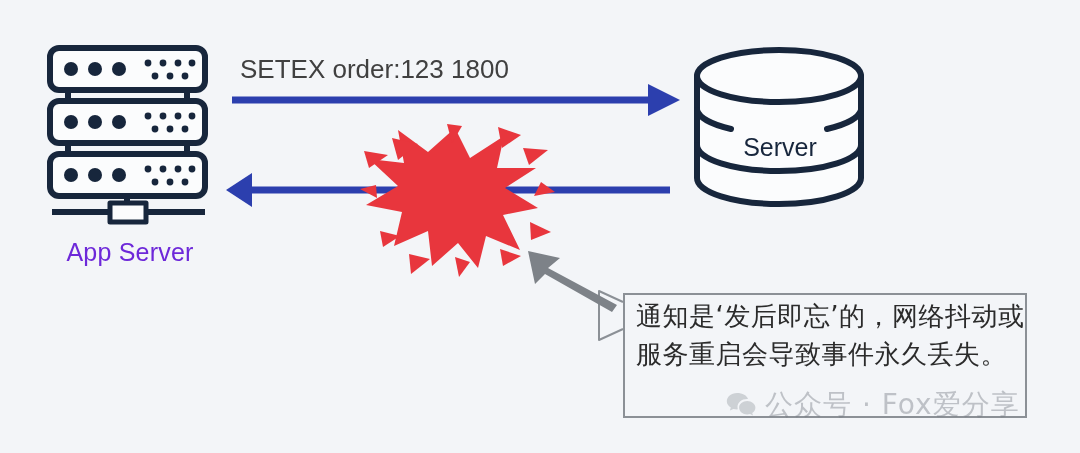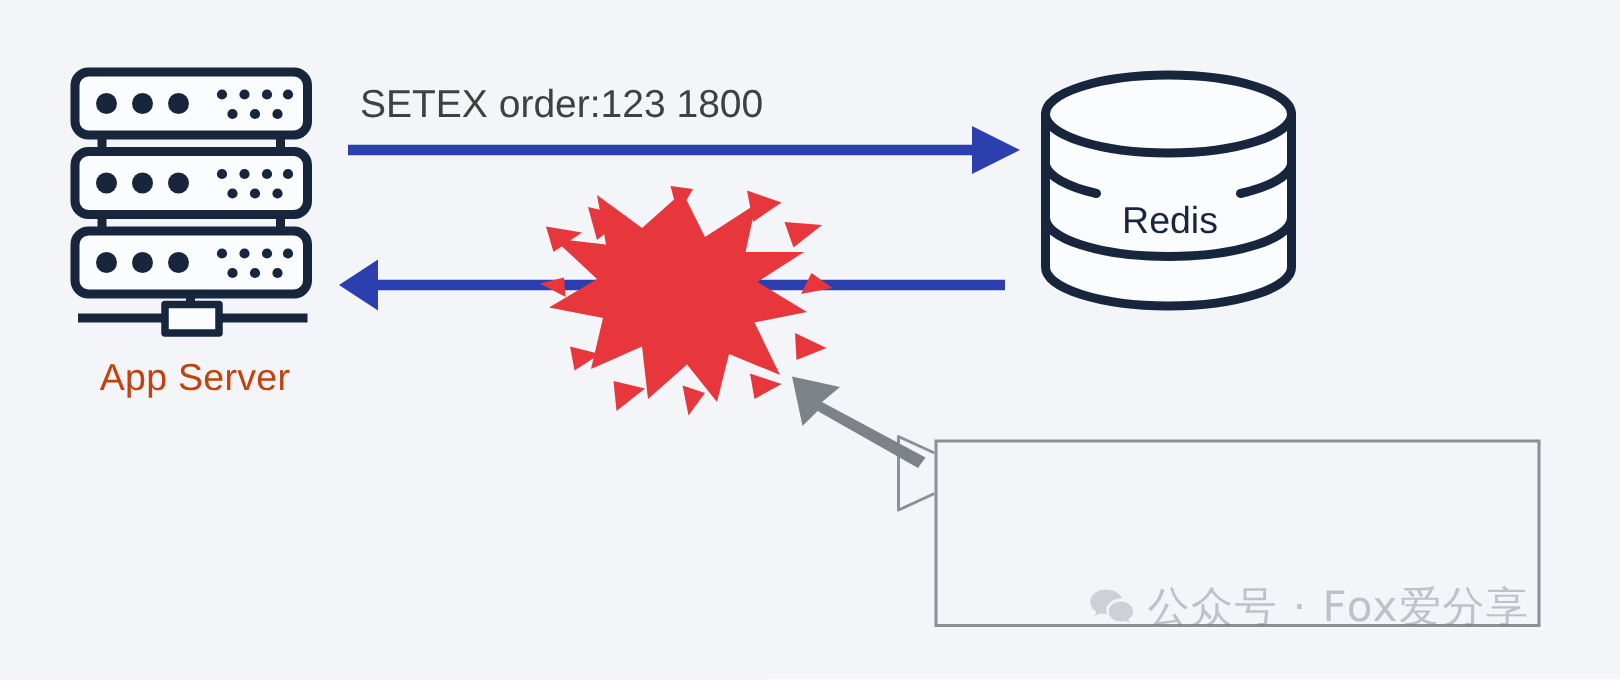--- a/index.html
+++ b/index.html
@@ -24,21 +24,21 @@
   }
   .abs { position: absolute; }
 
   
   #app-server-label {
     left: 30px;
     top: 238px;
     width: 200px;
     text-align: center;
     font-size: 25px;
-    color: #c2410c;
+    color: #6d28d9;
     letter-spacing: 0.2px;
     white-space: nowrap;
   }
 
   
   #redis-label {
     left: 690px;
     top: 133px;
     width: 180px;
     text-align: center;
@@ -213,26 +213,27 @@
 
     <g fill="#7d8288">
       <polygon points="
         617,305  548,268  560,258  528,251  535,284  545,274  612,312"></polygon>
     </g>
 
   </svg>
 
   <div class="abs" id="app-server-label">App Server</div>
 
-  <div class="abs" id="redis-label">Redis</div>
+  <div class="abs" id="redis-label">Server</div>
 
   <div class="abs" id="command-text">SETEX order:123 1800</div>
 
   <div class="abs" id="callout-box"></div>
 
+  <div id="callout-text">通知是‘发后即忘’的，网络抖动或服务重启会导致事件永久丢失。</div>
 
   <div class="abs" id="watermark">
     <svg width="30" height="26" viewBox="0 0 30 26">
       <path d="M11 1 C5 1 0.8 4.9 0.8 9.3 C0.8 11.9 2.4 14.2 4.8 15.6 L3.9 18.6 L7.4 16.9
                C8.5 17.2 9.7 17.4 11 17.4 C11.3 17.4 11.6 17.3 11.9 17.3
                C11.6 16.5 11.5 15.7 11.5 14.9 C11.5 10.5 15.8 7 21.1 7
                C21.4 7 21.7 7 22 7.1 C21.1 3.5 16.5 1 11 1 Z" fill="#9aa0a6"></path>
       <path d="M21.2 9 C16.7 9 13.1 12 13.1 15.7 C13.1 19.4 16.7 22.4 21.2 22.4
                C22.2 22.4 23.2 22.2 24.1 22 L27 23.4 L26.2 20.9
                C28.2 19.7 29.4 17.8 29.4 15.7 C29.4 12 25.7 9 21.2 9 Z" fill="#9aa0a6"></path>

